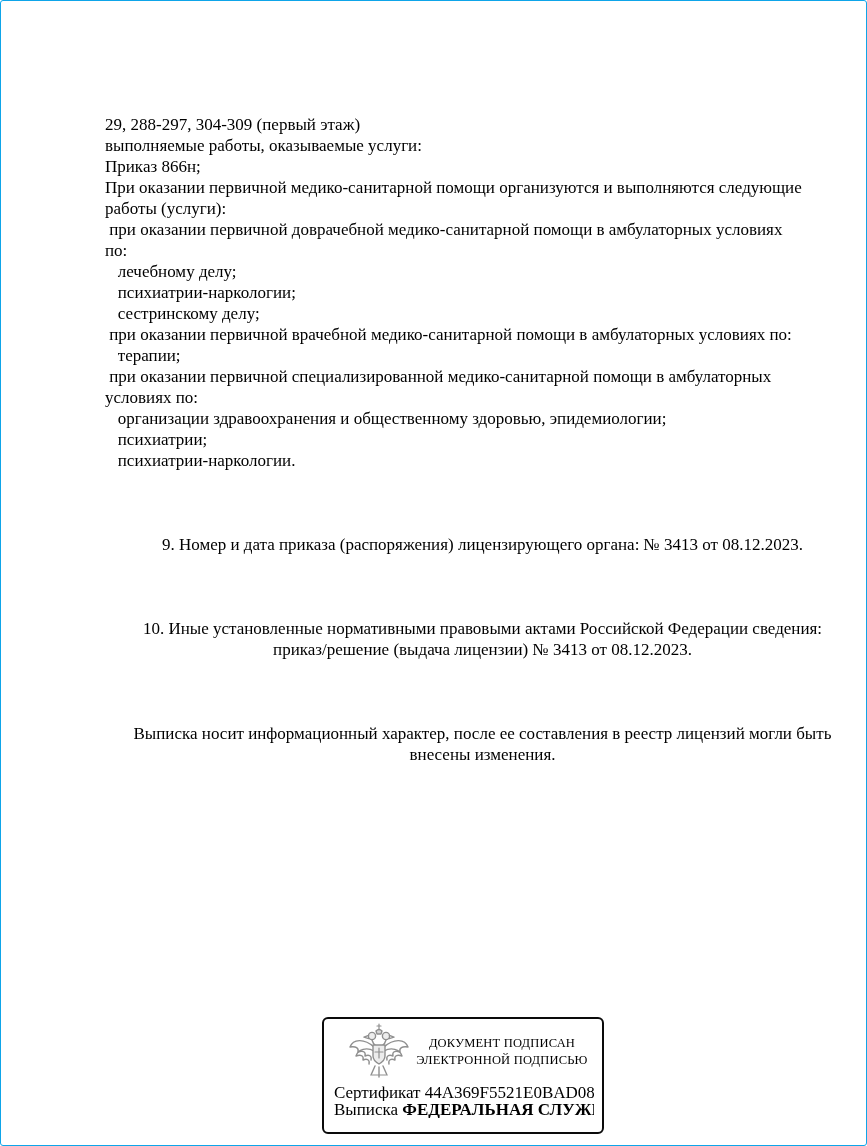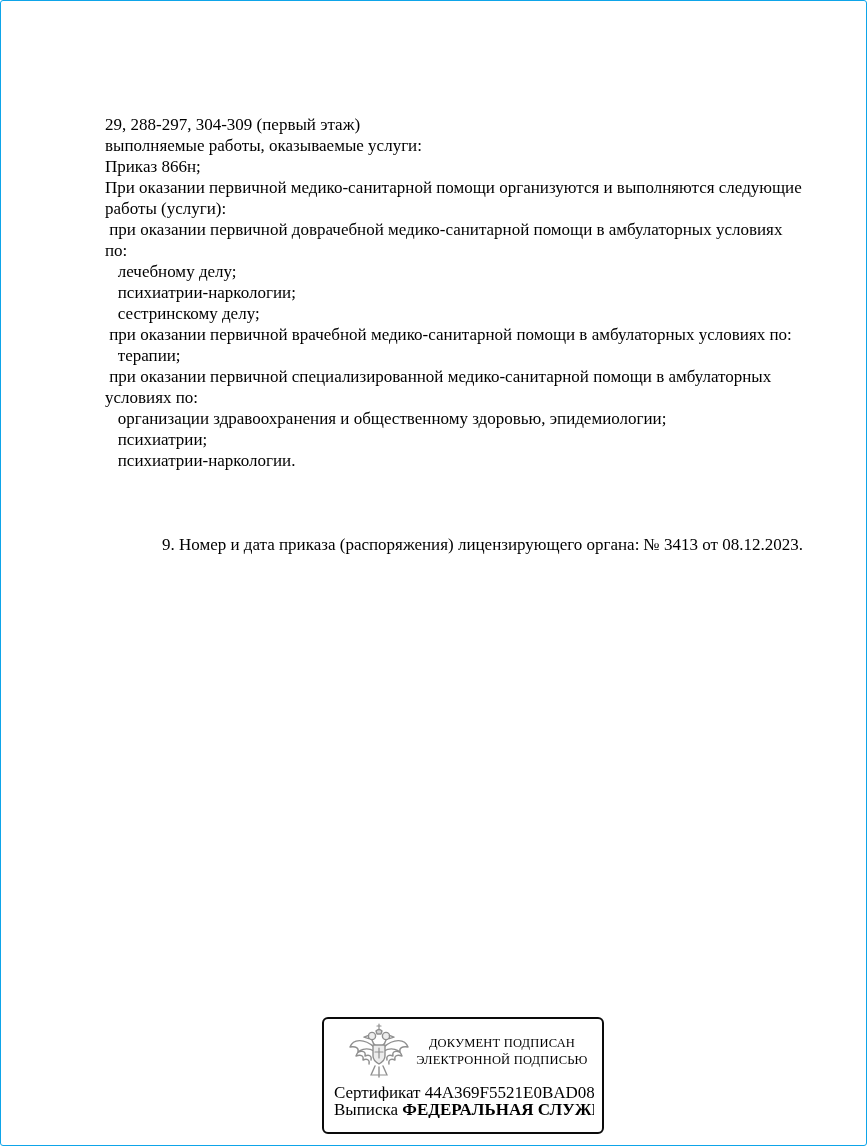--- a/index.html
+++ b/index.html
@@ -92,20 +92,24 @@
    психиатрии-наркологии;
    сестринскому делу;
  при оказании первичной врачебной медико-санитарной помощи в амбулаторных условиях по:
    терапии;
  при оказании первичной специализированной медико-санитарной помощи в амбулаторных
 условиях по:
    организации здравоохранения и общественному здоровью, эпидемиологии;
    психиатрии;
    психиатрии-наркологии.</div>
     <div class="block">9. Номер и дата приказа (распоряжения) лицензирующего органа: № 3413 от 08.12.2023.</div>
+    <div class="block">10. Иные установленные нормативными правовыми актами Российской Федерации сведения:
+приказ/решение (выдача лицензии) № 3413 от 08.12.2023.</div>
+    <div class="block">Выписка носит информационный характер, после ее составления в реестр лицензий могли быть
+внесены изменения.</div>
   </div>
 
   <div class="stamp">
     <div class="stamp-header">
       <span class="emblem">
         <svg width="62" height="57" viewBox="0 0 62 57">
           <g fill="none" stroke="#8f8f8f" stroke-width="1.4" stroke-linecap="round" stroke-linejoin="round">
             <path d="M31 1 v5 M29 3 h4" stroke-width="1.2"></path>
             <path d="M28 8 q3 -3 6 0 l-1 3 h-4 z" fill="#d6d6d6"></path>
             <circle cx="24" cy="13" r="3.6" fill="#ededed"></circle>

